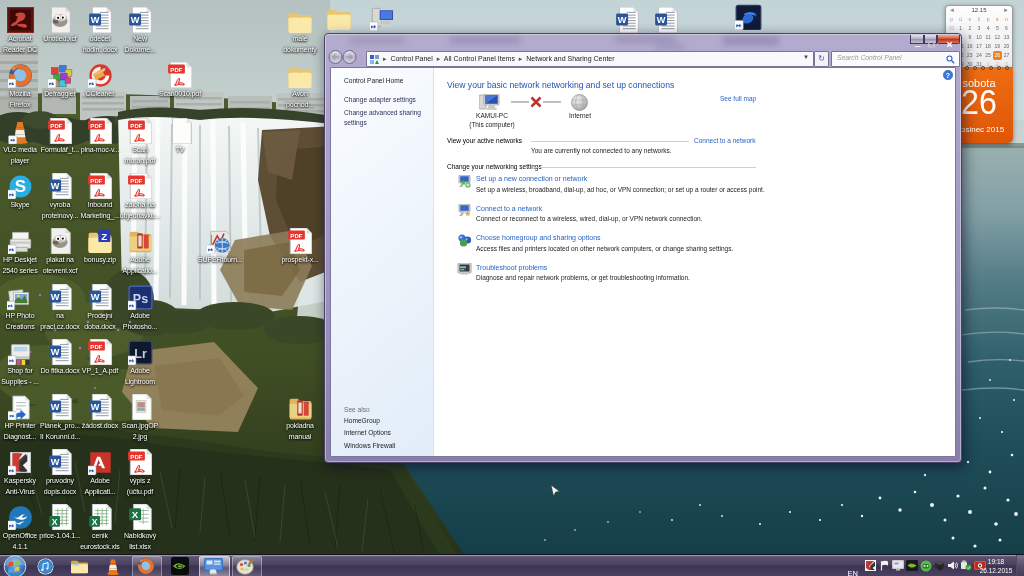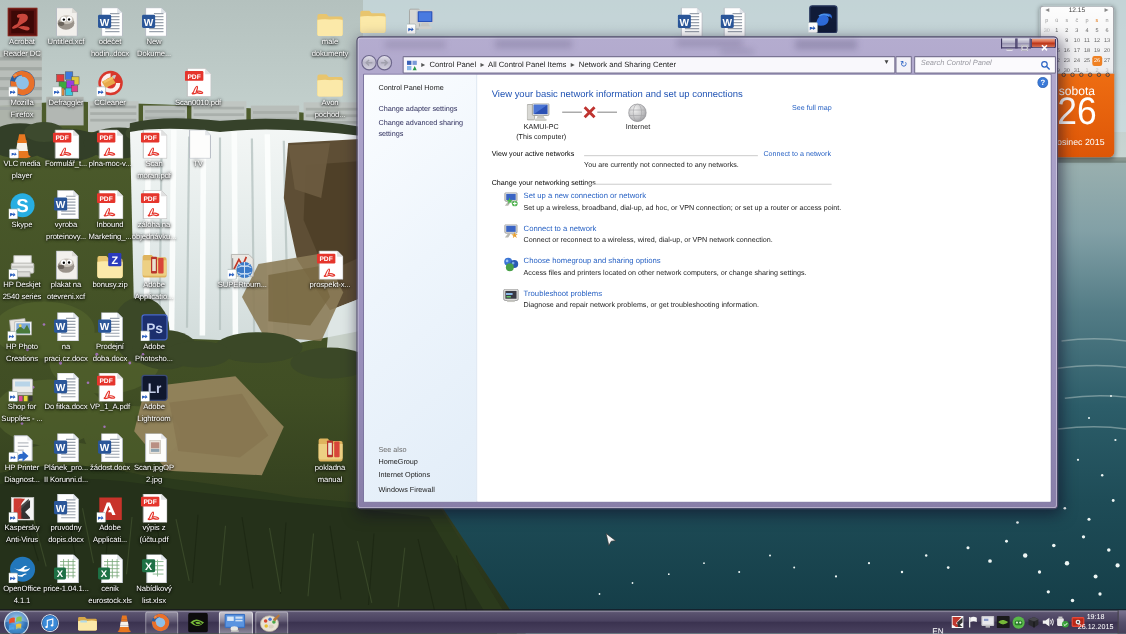--- a/index.html
+++ b/index.html
@@ -1069,21 +1069,21 @@
    <div class="h" style="top:361px">Internet Options</div>
    <div class="h" style="top:374px">Windows Firewall</div>
   </div>
   <div id="main">
 
    <svg width="10" height="10" style="position:absolute;right:2px;top:2px">
           <circle cx="5" cy="5" r="4.7" fill="#3a7ad8"></circle>
           <circle cx="5" cy="5" r="4.7" fill="none" stroke="#2a5aa8" stroke-width=".6"></circle>
           <text x="5" y="7.6" font-size="7" font-weight="bold" fill="#fff" text-anchor="middle" font-family="Liberation Sans">?</text>
         </svg>
-   <div style="position:absolute;left:13px;top:12px;font-size:8.6px;color:#2053b3;white-space:nowrap">View your basic network information and set up connections</div>
+   <div style="position:absolute;left:13px;top:12px;font-size:8.6px;color:#2053b3;white-space:nowrap">View your basic network networking and set up connections</div>
 
    <svg width="24" height="18" style="position:absolute;left:45px;top:26px">
           <rect x="0" y="1" width="7" height="14" rx="1" fill="#d8d8d4" stroke="#94948e" stroke-width=".6"></rect>
           <rect x="5" y="0" width="15" height="11" rx="1" fill="#e8e8e4" stroke="#9a9a94" stroke-width=".8"></rect>
           <rect x="6.2" y="1.2" width="12.6" height="8.6" fill="#2a50b4"></rect>
           <path d="M6.2 1.2 L18.8 1.2 L6.2 9.8 Z" fill="#4a74d4"></path>
           <path d="M10 11 h5 l1.5 3 h-8 Z" fill="#c8c8c2"></path>
           <rect x="7" y="14" width="11" height="2" rx="1" fill="#d0d0ca"></rect>
         </svg>
    <div class="txt" style="left:28px;top:44px;width:60px;text-align:center;white-space:nowrap;font-size:6.5px">KAMUI-PC</div>

